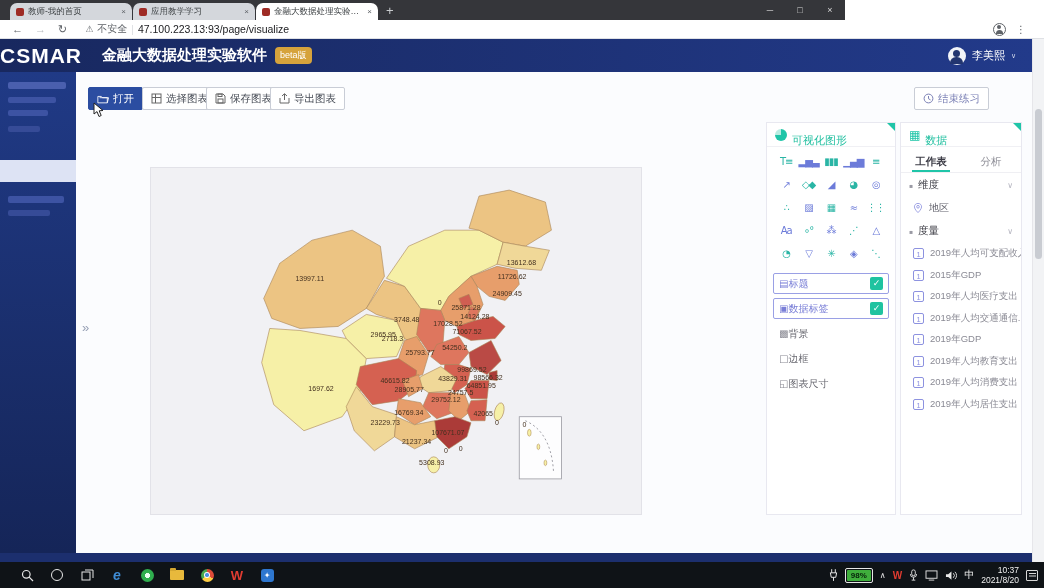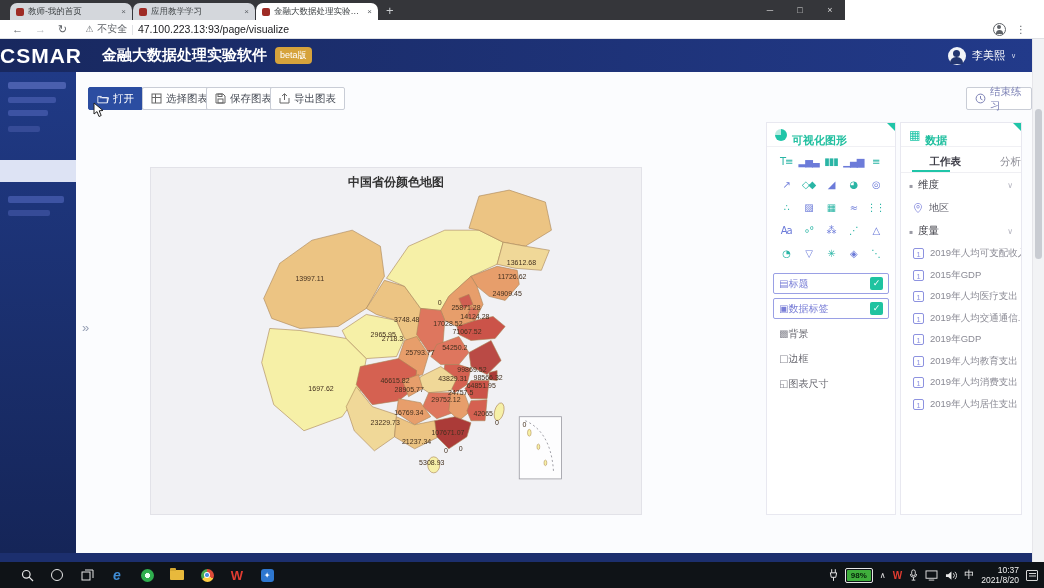--- a/index.html
+++ b/index.html
@@ -60,30 +60,30 @@
   .ctitle{position:absolute;top:6px;left:0;right:0;text-align:center;font-size:12px;font-weight:600;color:#333;}
   .mapsvg{position:absolute;left:0;top:0;width:100%;height:100%;}
   .map-labels{position:absolute;left:0;top:0;right:0;bottom:0;pointer-events:none;}
   .mlabel{position:absolute;transform:translate(-50%,-50%);font-size:7px;color:#43301f;white-space:nowrap;}
 
   
   .panel{position:absolute;top:50px;height:393px;background:#fff;border:1px solid #e8e8f0;}
   .panel-viz{left:766px;width:130px;}
   .panel-data{left:900px;width:122px;}
   .phead{position:relative;height:24px;display:flex;align-items:center;gap:5px;padding:0 8px;border-bottom:1px solid #f0f0f4;}
-  .phead .ptitle{font-size:11px;font-weight:700;color:#1fbf9f;margin-top:12px;}
+  .phead .ptitle{font-size:11px;font-weight:400;color:#1fbf9f;margin-top:12px;}
   .fold{position:absolute;top:0;right:0;width:0;height:0;border-left:8px solid transparent;border-top:8px solid #20c5a8;}
   .pieico{width:12px;height:12px;border-radius:50%;background:conic-gradient(#20c5a8 0 265deg,#b9ece1 0);}
   .gridico{font-size:12px;color:#20c5a8;line-height:12px;}
 
   .cgrid{display:grid;grid-template-columns:repeat(5,1fr);row-gap:11px;padding:9px 8px;justify-items:center;}
   .cicon{font-size:10px;line-height:12px;letter-spacing:-1px;}
 
   .ptabs{display:flex;height:24px;border-bottom:1px solid #efeff3;margin-top:2px;}
-  .ptab{flex:1;text-align:right;font-size:10.5px;color:#8b8b94;line-height:24px;position:relative;}
+  .ptab{flex:1;text-align:center;font-size:10.5px;color:#8b8b94;line-height:24px;position:relative;}
   .ptab.on{color:#1fbf9f;font-weight:600;}
   .ptab.on.dk{color:#3c3c46;}
   .ptab.on:after{content:"";position:absolute;left:18%;right:18%;bottom:0;height:2px;background:#20c5a8;}
 
   .frow{margin:4px 6px;height:21px;display:flex;align-items:center;padding:0 5px;border:1px solid transparent;border-radius:2px;}
   .frow.sel{border-color:#9aa0e5;}
   .fico{font-size:10px;color:#8b8b94;}
   .frow.sel .fico{color:#7a7fd7;}
   .flab{font-size:10px;flex:1;color:#6a6a72;}
   .frow.sel .flab{color:#7a7fd7;}
@@ -216,21 +216,21 @@
           <rect x="3" y="1" width="4" height="2.5" fill="none" stroke="#666"></rect>
         </svg>
       <span>保存图表</span>
     </div>
     <div class="btn" style="left:270px;">
       <svg width="11" height="11" viewBox="0 0 11 11">
           <path d="M1 5v5h9V5 M5.5 7V1 M3 3l2.5-2.3L8 3" fill="none" stroke="#666"></path>
         </svg>
       <span>导出图表</span>
     </div>
-    <div class="btn" style="left:966px;color:#7b80b5;">
+    <div class="btn" style="left:914px;color:#7b80b5;">
       <svg width="11" height="11" viewBox="0 0 11 11">
           <circle cx="5.5" cy="5.5" r="4.4" fill="none" stroke="#7b80b5"></circle>
           <path d="M5.5 3v2.7l2 1.2" fill="none" stroke="#7b80b5"></path>
         </svg>
       <span>结束练习</span>
     </div>
     <svg class="cursor" width="14" height="17" viewBox="0 0 14 17">
       <path d="M2 1 L2 12 L5 9.6 L7 14.5 L9.2 13.5 L7.2 8.8 L11 8.5 Z" fill="#fff" stroke="#222" stroke-width="1"></path>
     </svg>
 
@@ -305,21 +305,20 @@
           <div class="mlabel" style="left:62%;top:51.6%">54250.2</div>
           <div class="mlabel" style="left:65.5%;top:58%">99869.52</div>
           <div class="mlabel" style="left:68.8%;top:60.3%">98566.32</div>
           <div class="mlabel" style="left:67.4%;top:62.6%">64851.95</div>
           <div class="mlabel" style="left:61.6%;top:60.6%">43829.31</div>
           <div class="mlabel" style="left:75.6%;top:27.2%">13612.68</div>
           <div class="mlabel" style="left:73.7%;top:31.3%">11726.62</div>
           <div class="mlabel" style="left:70.6%;top:73.3%">0</div>
           <div class="mlabel" style="left:76.2%;top:73.9%">0</div>
         </div>
-      <div class="ctitle">中国省份颜色地图</div>
     </div>
 
     <div class="panel panel-viz">
       <div class="phead">
         <span class="pieico"></span>
         <span class="ptitle">可视化图形</span>
         <span class="fold"></span>
       </div>
       <div class="cgrid">
           <span class="cicon g" style="color:#2ab5a5">T≡</span>

